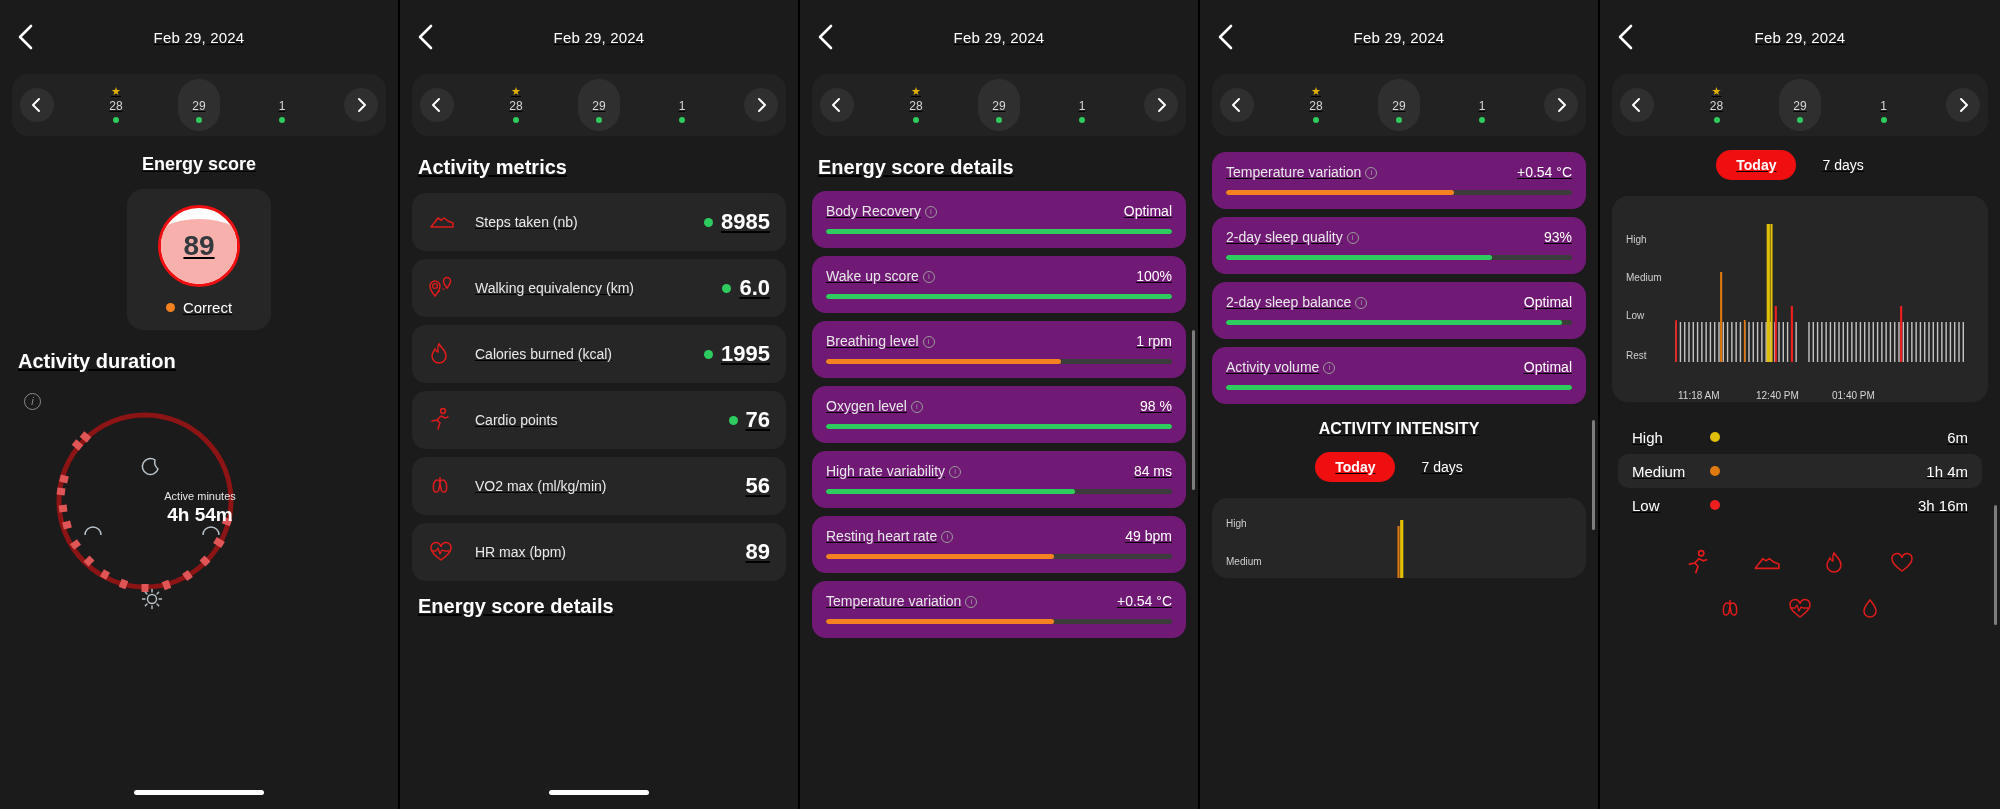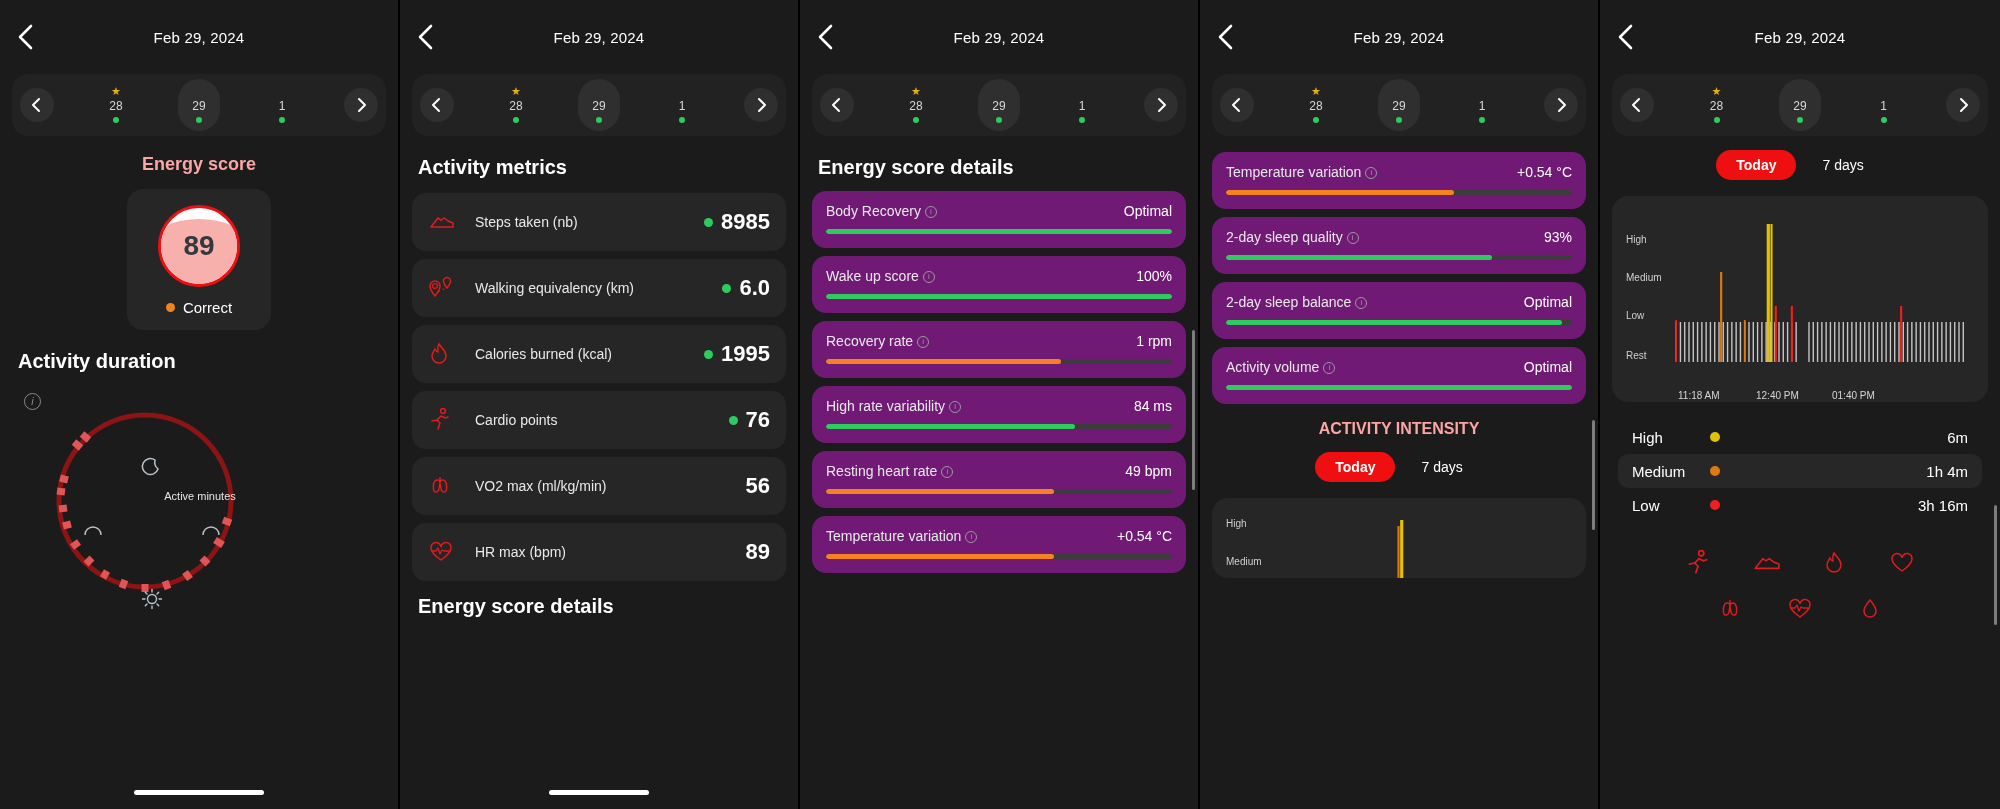--- a/index.html
+++ b/index.html
@@ -2,21 +2,21 @@
 <html><head>
 <meta charset="utf-8">
 <style>
   * { box-sizing: border-box; margin: 0; padding: 0; }
   html, body {
     width: 2000px; height: 809px;
     background: #000;
     font-family: "Liberation Sans", sans-serif;
     overflow: hidden;
   }
-  .strip { display: flex; width: 2000px; height: 668px; }
+  .strip { display: flex; width: 2000px; height: 668px; text-decoration: underline; }
   .panel {
     width: 400px; height: 809px;
     background: #1b1b1b;
     position: relative;
     overflow: hidden;
     border-right: 2px solid #000;
   }
   .panel:last-child { border-right: none; }
 
   
@@ -73,21 +73,21 @@
 
   
   h2.section {
     color: #fff;
     font-size: 20px;
     font-weight: 700;
     margin: 20px 0 0 18px;
   }
   h2.section.tight { margin-top: 14px; }
   .center-title {
-    color: #fca5a5; font-size: 18px; font-weight: 700;
+    color: #ffffff; font-size: 18px; font-weight: 700;
     text-align: center; margin-top: 18px;
   }
 
   
   .score-card {
     width: 144px; margin: 14px auto 0;
     background: #262626; border-radius: 16px;
     padding: 16px 0 14px;
     display: flex; flex-direction: column; align-items: center;
   }
@@ -307,20 +307,21 @@
             <line x1="100" y1="188" x2="100" y2="196"></line>
             <line x1="120" y1="185" x2="123" y2="193"></line>
             <line x1="140" y1="176" x2="145" y2="183"></line>
             <line x1="157" y1="162" x2="163" y2="168"></line>
             <line x1="170" y1="144" x2="178" y2="149"></line>
             <line x1="178" y1="124" x2="186" y2="127"></line>
           </g>
         </svg>
         <div class="ring-center">
           <div class="lbl">Active minutes</div>
+          <div class="big">4h 54m</div>
         </div>
         <svg style="position:absolute;left:140px;top:50px;" width="22" height="22" viewBox="0 0 22 22">
           <path d="M15 4a8 8 0 1 0 3 9 9 9 0 0 1-3-9z" fill="none" stroke="#b9c4cc" stroke-width="1.5"></path>
         </svg>
         <svg style="position:absolute;left:82px;top:118px;" width="22" height="14" viewBox="0 0 22 14">
           <path d="M3 11a8 8 0 0 1 16 0" fill="none" stroke="#b9c4cc" stroke-width="1.4"></path>
         </svg>
         <svg style="position:absolute;left:200px;top:118px;" width="22" height="14" viewBox="0 0 22 14">
           <path d="M3 11a8 8 0 0 1 16 0" fill="none" stroke="#b9c4cc" stroke-width="1.4"></path>
         </svg>
@@ -528,28 +529,37 @@
           <div class="bar-label"><span>Wake up score</span><span class="info-inline">i</span></div>
           <div class="bar-value">100%</div>
         </div>
         <div class="bar-track">
             <div class="bar-fill" style="width:100%;background:#2ecc5f"></div>
           </div>
       </div>
 
       <div class="bar-card">
         <div class="bar-top">
-          <div class="bar-label"><span>Recovery rate</span><span class="info-inline">i</span></div>
+          <div class="bar-label"><span>Breathing level</span><span class="info-inline">i</span></div>
           <div class="bar-value">1 rpm</div>
         </div>
         <div class="bar-track">
             <div class="bar-fill" style="width:68%;background:#f58220"></div>
           </div>
       </div>
 
+      <div class="bar-card">
+        <div class="bar-top">
+          <div class="bar-label"><span>Oxygen level</span><span class="info-inline">i</span></div>
+          <div class="bar-value">98 %</div>
+        </div>
+        <div class="bar-track">
+            <div class="bar-fill" style="width:100%;background:#2ecc5f"></div>
+          </div>
+      </div>
 
       <div class="bar-card">
         <div class="bar-top">
           <div class="bar-label"><span>High rate variability</span><span class="info-inline">i</span></div>
           <div class="bar-value">84 ms</div>
         </div>
         <div class="bar-track">
             <div class="bar-fill" style="width:72%;background:#2ecc5f"></div>
           </div>
       </div>

